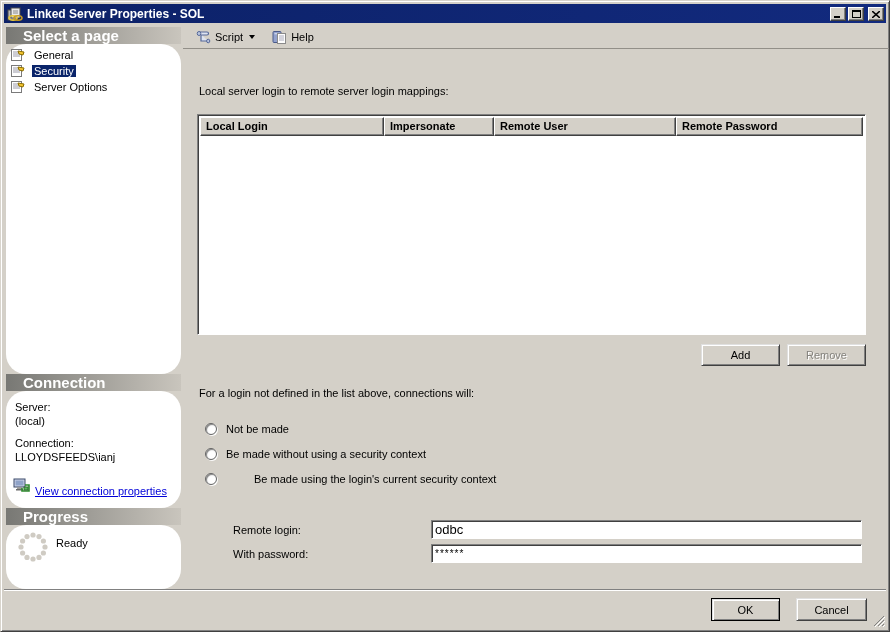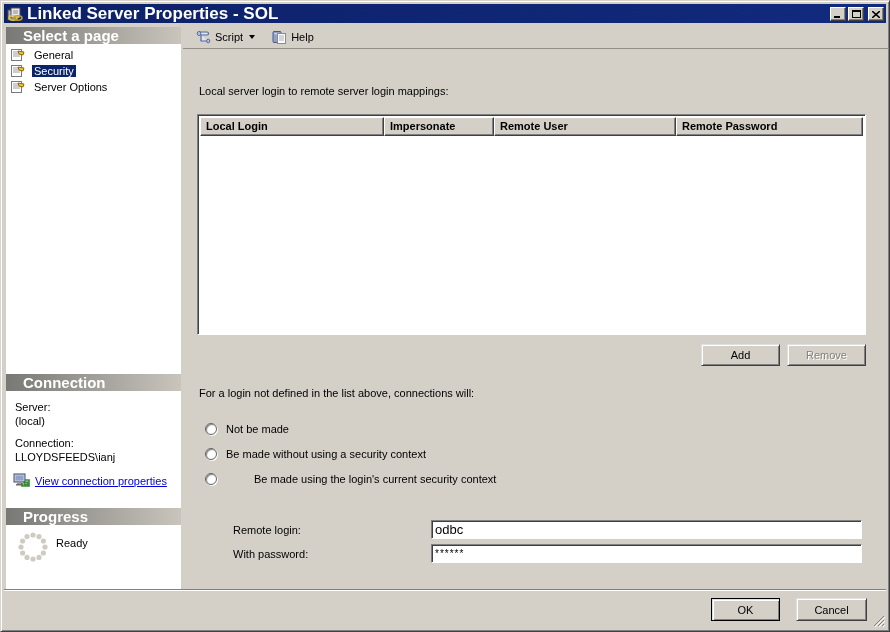--- a/index.html
+++ b/index.html
@@ -11,51 +11,51 @@
     border:1px solid; border-color:#d8d4cc #404040 #404040 #d8d4cc;
     box-shadow: inset 1px 1px 0 #ffffff, inset -1px -1px 0 #808080;
   }
 
   
   .titlebar {
     position:absolute; left:3px; top:3px; right:3px; height:19px;
     background:linear-gradient(to right,#0c2167,#122a7e);
     display:flex; align-items:center; padding:0 2px 0 3px; color:#fff;
   }
-  .titlebar .title-text { font-weight:bold; font-size:17px; margin-left:4px; flex:1; white-space:nowrap; overflow:hidden; }
+  .titlebar .title-text { font-weight:bold; font-size:12px; margin-left:4px; flex:1; white-space:nowrap; overflow:hidden; }
   .win-btn {
     width:16px; height:14px; background:#d4d0c8; margin-left:2px;
     border:1px solid; border-color:#ffffff #404040 #404040 #ffffff;
     box-shadow: inset -1px -1px 0 #808080;
     display:flex; align-items:center; justify-content:center; padding:0;
   }
   .win-btn.close { margin-left:4px; }
   .sunken {
     background:#fff; border:1px solid; border-color:#808080 #ffffff #ffffff #808080;
     box-shadow: inset 1px 1px 0 #404040;
   }
 
   
   .side-h {
     position:absolute; left:5px; width:175px; height:17px;
     background:linear-gradient(to right,#787874,#c9c5bd);
     color:#fff; font-weight:bold; font-size:15px; line-height:17px; padding-left:17px;
   }
-  .side-panel { position:absolute; left:5px; width:175px; background:#fff; }
+  .side-panel { position:absolute; left:5px; width:175px; background:#fff;border-radius:20px; }
 
   .tree { padding-top:3px; }
   .tree-item { display:flex; align-items:center; height:16px; padding-left:4px; cursor:default; }
   .tree-item .ico { width:16px; height:14px; flex:none; }
   .tree-item .lbl { margin-left:6px; padding:0 2px; white-space:nowrap; }
   .tree-item .lbl.selected { background:#0a246a; color:#fff; }
 
   .conn-body { padding:9px 4px 0 9px; line-height:14px; }
   .conn-gap { height:8px; }
   .link-row { display:flex; align-items:center; margin-top:9px; margin-left:-2px; }
-  .link { color:#0000d8; text-decoration:underline; margin-left:5px; cursor:pointer; }
+  .link { color:#0000d8; text-decoration:underline; margin-left:5px; cursor:pointer;margin-top:11px; }
 
   .progress-body { position:relative; }
   .spinner { position:absolute; left:10px; top:5px; }
   .ready-text { position:absolute; left:50px; top:12px; }
 
   
   .toolbar {
     position:absolute; left:182px; top:24px; width:706px; height:24px;
     border-bottom:1px solid #928f88; display:flex; align-items:center; padding-left:8px;
   }

